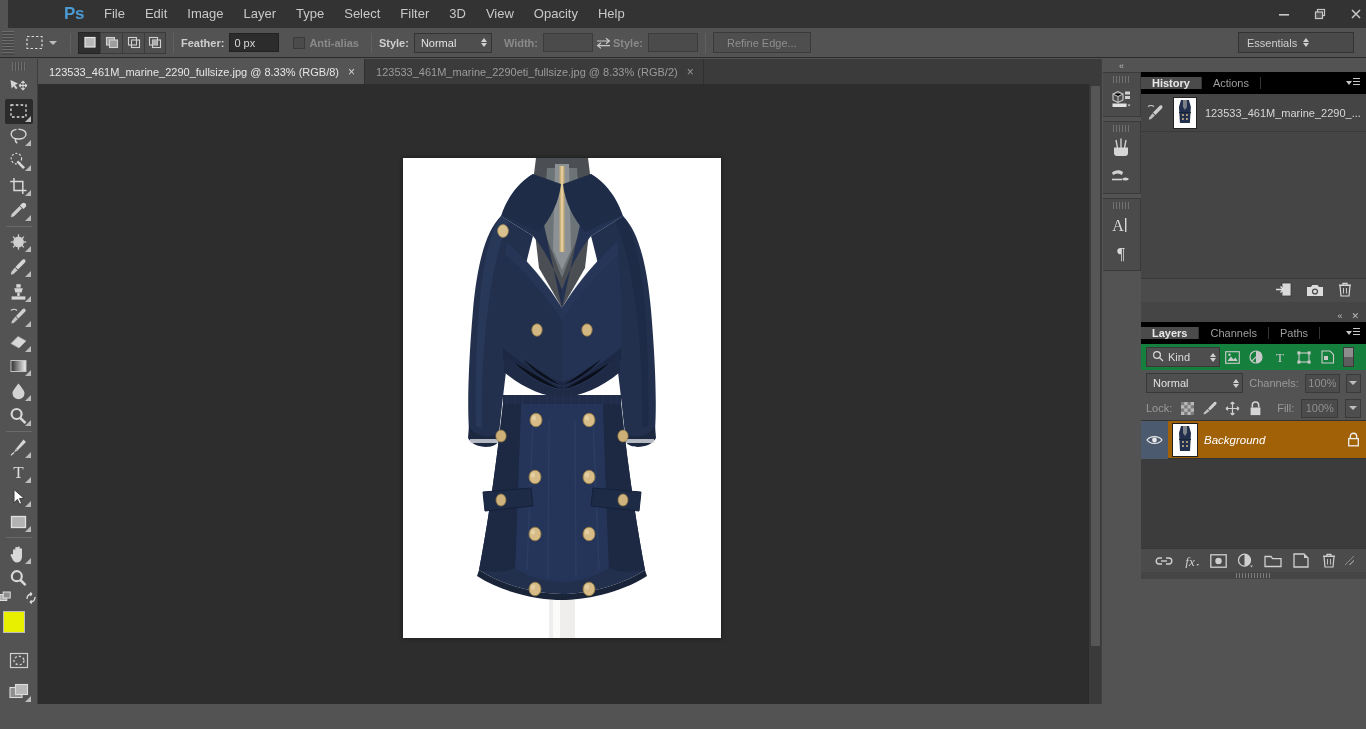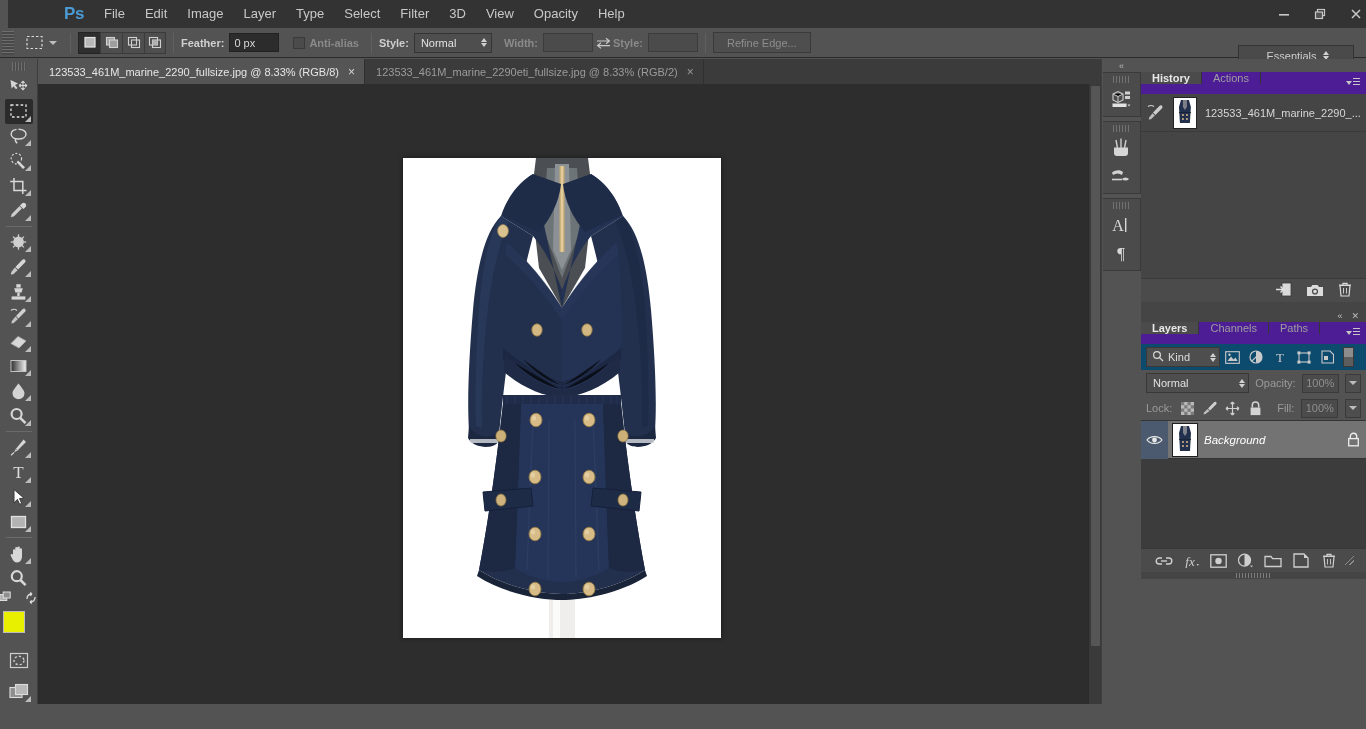--- a/index.html
+++ b/index.html
@@ -84,22 +84,22 @@
   .stepper i.up { border-bottom:4px solid #d0d0d0; }
   .stepper i.dn { border-top:4px solid #d0d0d0; }
   .swap-icon { width:20px; height:20px; display:flex;align-items:center;justify-content:center;}
   .btn-refine {
     background:#4e4e4e; border:1px solid #3a3a3a; color:#8e8e8e;
     height:21px; padding:0 13px; display:flex;align-items:center; font-size:11px;
   }
   .workspace-select {
     position:absolute; right:12px; top:4px;
     background:#4a4a4a; border:1px solid #333; height:21px; width:116px;
-    display:flex; align-items:center; justify-content:center;
-    padding:0 5px 0 8px; color:#cfcfcf; font-size:11px;margin-top:13px;
+    display:flex; align-items:center; justify-content:flex-start;
+    padding:0 5px 0 8px; color:#cfcfcf; font-size:11px;
   }
 
   
   .tabbar {
     position:absolute; left:38px; top:59px; width:1063px; height:25px;
     background:#3b3b3b; display:flex; align-items:flex-end;
   }
   .doc-tab {
     height:25px; display:flex; align-items:center; gap:9px; padding:0 9px 0 11px;
     font-size:11px; color:#9b9b9b; background:#3b3b3b; border-right:1px solid #303030;
@@ -179,21 +179,21 @@
   }
   .dock-icon {
     width:32px;height:28px;display:flex;align-items:center;justify-content:center;
   }
 
   
   .panels {
     position:absolute; right:0; top:59px; width:225px; height:670px; background:#535353;
   }
   .panel-tabs {
-    height:22px; background:#4c1d95; display:flex; align-items:flex-start; position:relative;
+    height:22px; background:#000000; display:flex; align-items:center; position:relative;
   }
   .ptab {
     padding:0 11px; display:flex; align-items:center; font-size:11px; color:#9e9e9e;
     border-right:1px solid #343434;
   }
   .ptab.active { background:#4b4b4b; color:#e8e8e8; font-weight:bold; }
   .panel-menu {
     position:absolute; right:6px; top:5px; width:14px; height:11px;
     display:flex; align-items:center; gap:1px;
   }
@@ -229,21 +229,21 @@
     gap:14px; padding-right:14px;
   }
 
   
   .layers-panel { position:absolute; left:0; top:250px; width:225px; height:420px; }
   .layers-head-bar {
     height:13px; display:flex; align-items:center; justify-content:flex-end; gap:9px;
     padding-right:7px; color:#bdbdbd; font-size:9px;
   }
   .filter-row {
-    height:26px; display:flex; align-items:center; gap:0; padding:0 5px; background:#0c4a6e;
+    height:26px; display:flex; align-items:center; gap:0; padding:0 5px; background:#15803d;
   }
   .kind-select {
     background:#4e4e4e; border:1px solid #383838; height:20px; width:74px;
     display:flex; align-items:center; gap:4px; padding:0 3px 0 5px; font-size:11px; color:#dcdcdc;
   }
   .filt-icon { width:24px;height:22px;display:flex;align-items:center;justify-content:center;}
   .filt-toggle { width:11px;height:20px;background:linear-gradient(to bottom,#8d8d8d 0 50%,#5d5d5d 50% 100%);border:1px solid #3a3a3a;margin-left:3px;}
   .blend-row { height:26px; display:flex; align-items:center; padding:0 5px; gap:6px;}
   .blend-select {
     background:#4e4e4e; border:1px solid #383838; height:20px; width:110px;
@@ -256,21 +256,21 @@
     display:flex;align-items:center;justify-content:center;font-size:11px;
   }
   .drop-btn {
     background:#4e4e4e;border:1px solid #3a3a3a;width:17px;height:19px;
     display:flex;align-items:center;justify-content:center;
   }
   .lock-row { height:24px; display:flex; align-items:center; padding:0 5px; gap:7px; }
   .lock-ic { width:17px;height:17px;display:flex;align-items:center;justify-content:center;}
   .layers-list { background:#3c3c3c; height:128px; border-top:1px solid #343434; }
   .layer-row {
-    height:38px; display:flex; align-items:center; background:#737373; gap:0;
+    height:38px; display:flex; align-items:center; background:#a16207; gap:0;
     border-bottom:1px solid #333;
   }
   .layer-eye { width:27px; height:38px; display:flex; align-items:center; justify-content:center;
     background:#4b5a6e; }
   .layer-thumb {
     width:26px;height:34px;background:#fff;border:1px solid #1f1f1f;margin:0 6px 0 4px;
     overflow:hidden;
   }
   .layer-name { flex:1; font-size:11.5px; color:#ffffff; font-style:italic; }
   .layer-lock { width:26px; display:flex; align-items:center; justify-content:center; }
@@ -979,21 +979,21 @@
       </div>
 
       <div class="blend-row">
         <div class="blend-select">
           <span>Normal</span>
           <span class="stepper">
               <i class="up"></i>
               <i class="dn"></i>
             </span>
         </div>
-        <span class="lbl-dim">Opacity:</span>
+        <span class="lbl-dim">Channels:</span>
         <span class="num-field">100%</span>
         <span class="drop-btn">
           <span class="caret-down"></span>
         </span>
       </div>
 
       <div class="lock-row">
         <span class="lbl-dim">Lock:</span>
         <span class="lock-ic">
           <svg width="13" height="13" viewBox="0 0 13 13">

